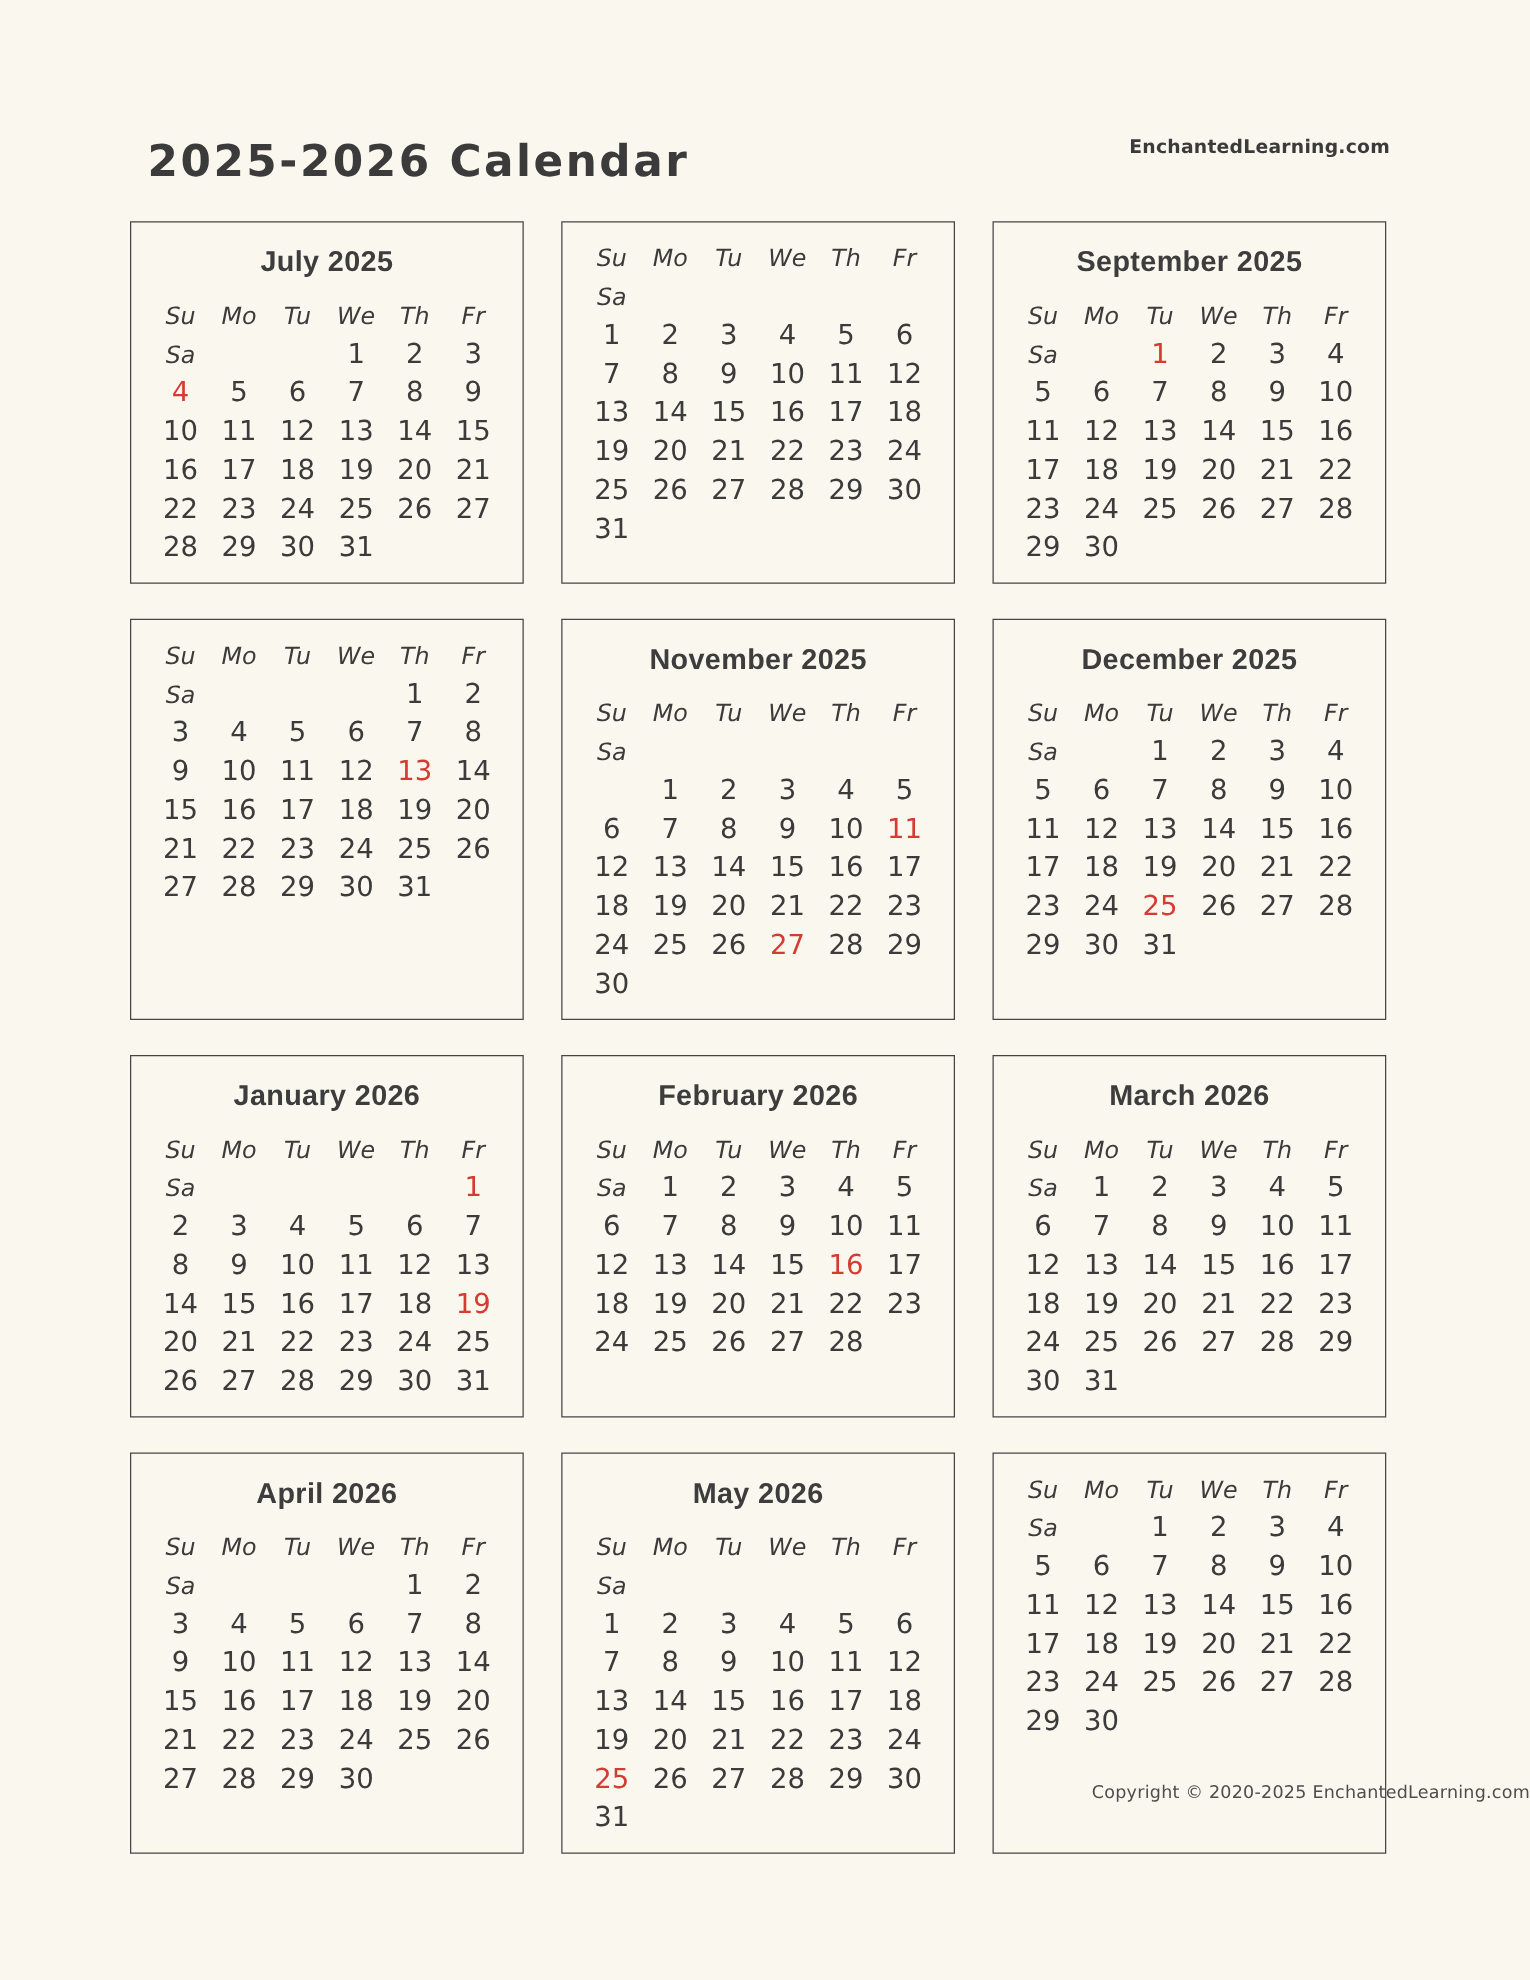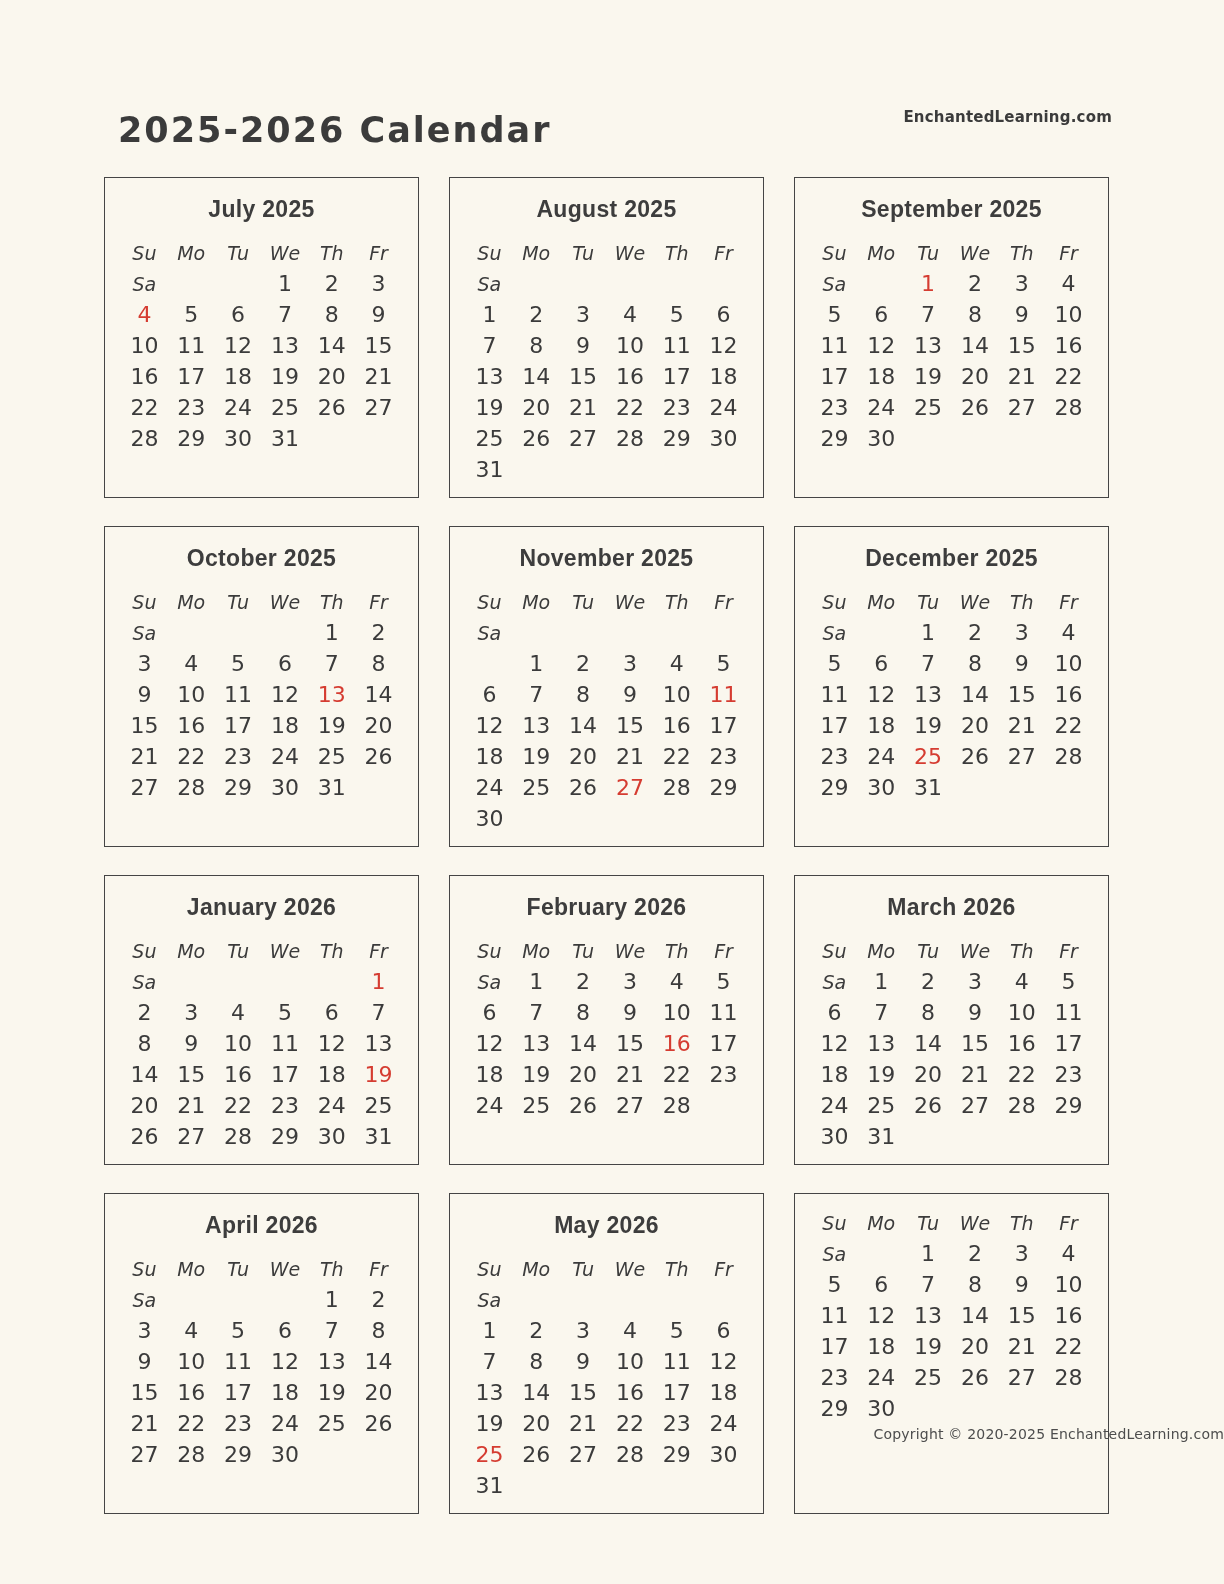--- a/index.html
+++ b/index.html
@@ -132,21 +132,20 @@
         <div class="date">26</div>
         <div class="date">27</div>
         <div class="date">28</div>
         <div class="date">29</div>
         <div class="date">30</div>
         <div class="date">31</div>
       </div>
   </div>
 
   <div class="month-box">
-    <div class="month-title">August 2025</div>
     <div class="days-grid">
         <div class="weekday">Su</div>
         <div class="weekday">Mo</div>
         <div class="weekday">Tu</div>
         <div class="weekday">We</div>
         <div class="weekday">Th</div>
         <div class="weekday">Fr</div>
         <div class="weekday">Sa</div>
         <div class="date empty"></div>
         <div class="date empty"></div>
@@ -225,21 +224,20 @@
         <div class="date">25</div>
         <div class="date">26</div>
         <div class="date">27</div>
         <div class="date">28</div>
         <div class="date">29</div>
         <div class="date">30</div>
       </div>
   </div>
 
   <div class="month-box">
-    <div class="month-title">October 2025</div>
     <div class="days-grid">
         <div class="weekday">Su</div>
         <div class="weekday">Mo</div>
         <div class="weekday">Tu</div>
         <div class="weekday">We</div>
         <div class="weekday">Th</div>
         <div class="weekday">Fr</div>
         <div class="weekday">Sa</div>
         <div class="date empty"></div>
         <div class="date empty"></div>

